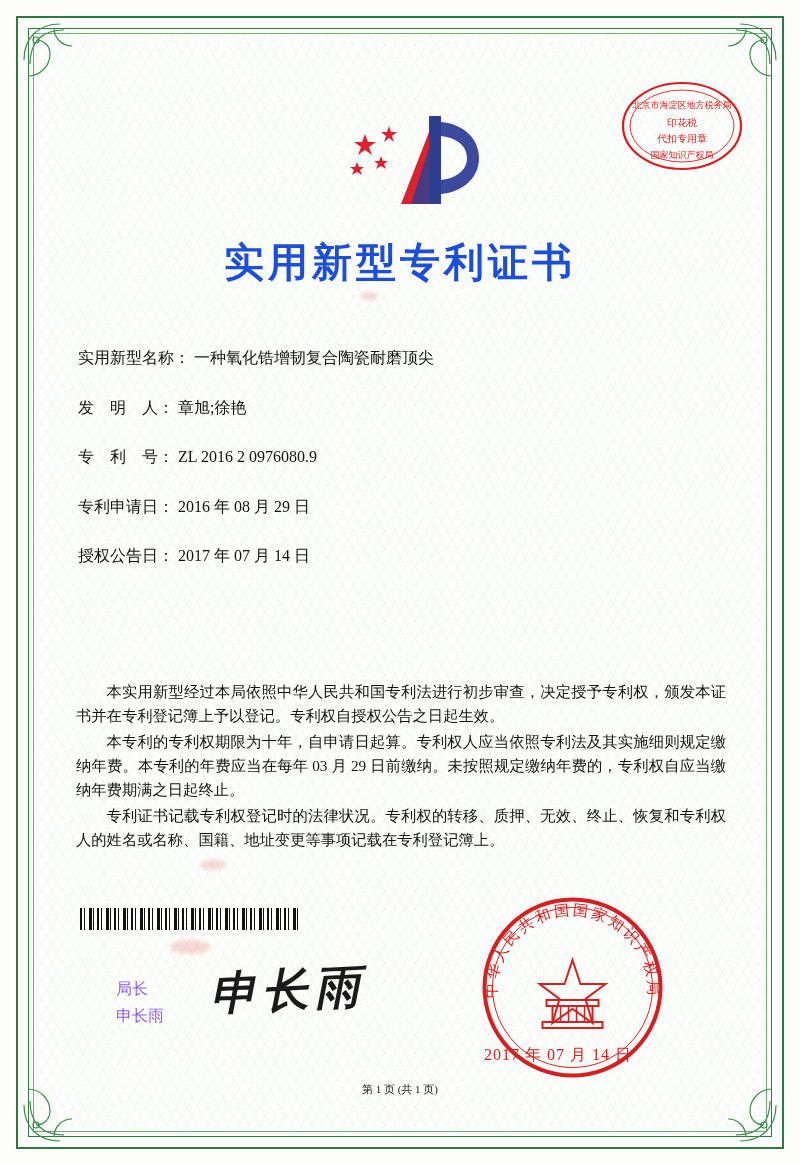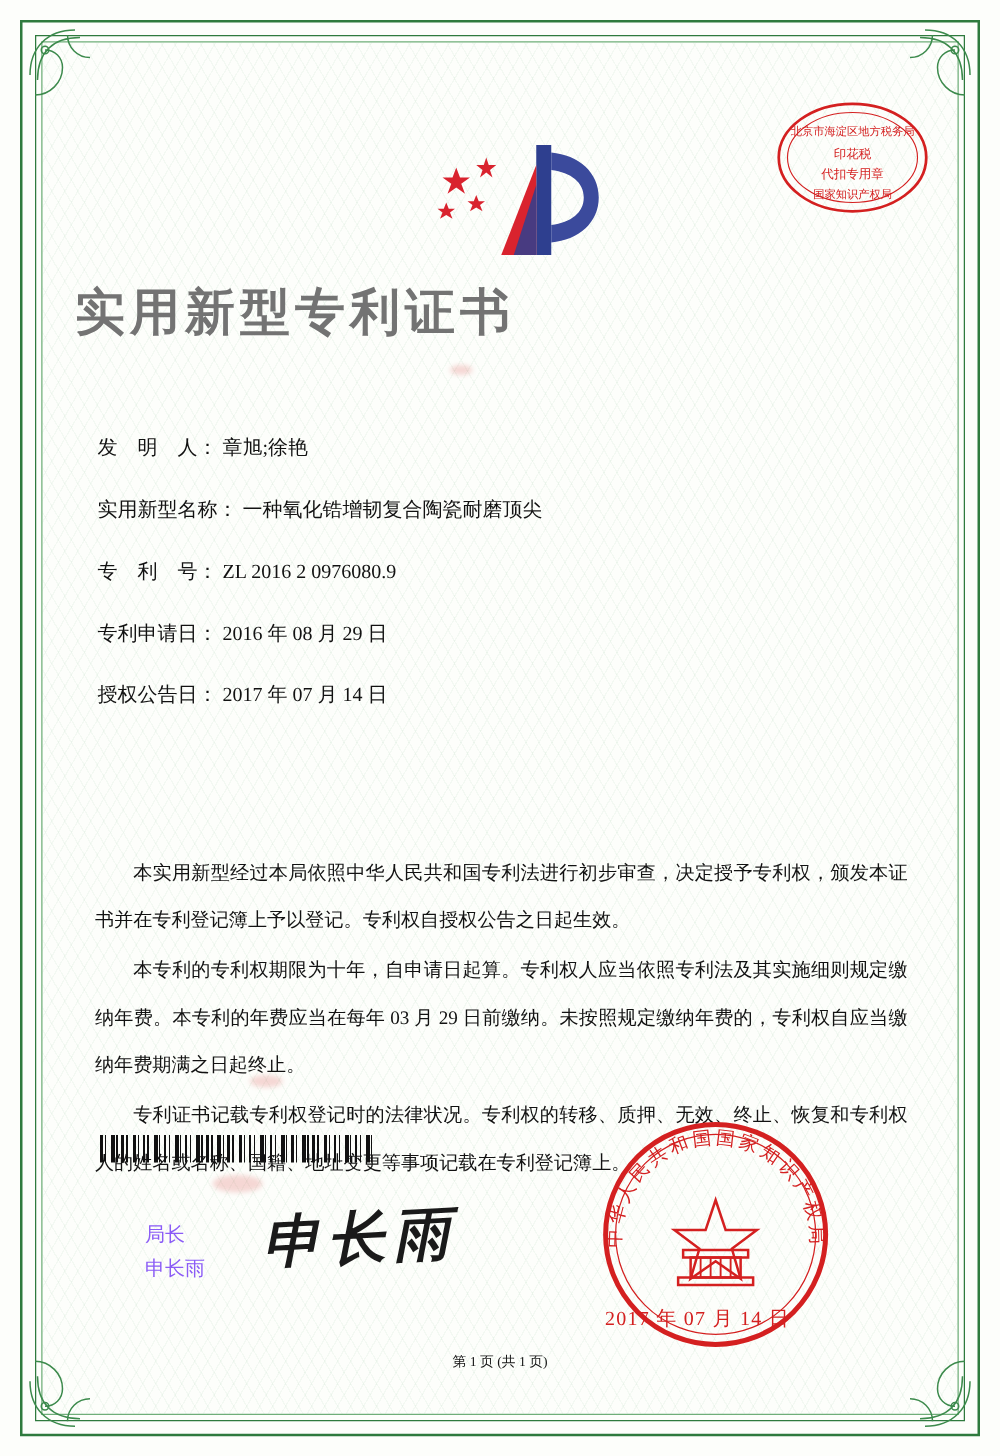--- a/index.html
+++ b/index.html
@@ -94,26 +94,27 @@
   
   .tax-stamp {
     position: absolute;
     right: -6px; top: 18px;
     width: 128px; height: 96px;
   }
   .tax-stamp svg { display:block; }
 
   .title {
     position: absolute;
-    left: 0; top: 162px;
+    left: 0; top: 175px;
     width: 680px;
+    text-align: center;
     font-size: 40px;
     font-weight: bold;
     letter-spacing: 4px;
-    color: #737373;
+    color: #1d4ed8;
     font-family: "DejaVu Serif", "Liberation Serif", serif;
   }
 
   .fields {
     position: absolute;
     left: 18px; top: 288px;
     width: 650px;
   }
   .field-row {
     display: flex;
@@ -128,21 +129,21 @@
   }
   .field-value {
     margin-left: 4px;
   }
 
   .paragraphs {
     position: absolute;
     left: 16px; top: 620px;
     width: 650px;
     font-size: 15.3px;
-    line-height: 38px;
+    line-height: 24px;
     color: #121212;
     text-align: justify;
   }
   .paragraphs p {
     margin: 0 0 2px 0;
     text-indent: 2em;
   }
 
   
   .barcode {
@@ -286,26 +287,26 @@
         <text x="64" y="48" text-anchor="middle" font-size="10" fill="#d42020" font-family="'DejaVu Serif',serif">印花税</text>
         <text x="64" y="64" text-anchor="middle" font-size="10" fill="#d42020" font-family="'DejaVu Serif',serif">代扣专用章</text>
         <text x="64" y="80" text-anchor="middle" font-size="9" fill="#d42020" font-family="'DejaVu Serif',serif">国家知识产权局</text>
       </svg>
     </div>
 
     <div class="title">实用新型专利证书</div>
 
     <div class="fields">
       <div class="field-row">
+        <span class="field-label">实用新型名称：</span>
+        <span class="field-value">一种氧化锆增韧复合陶瓷耐磨顶尖</span>
+      </div>
+      <div class="field-row">
         <span class="field-label">发　明　人：</span>
         <span class="field-value">章旭;徐艳</span>
-      </div>
-      <div class="field-row">
-        <span class="field-label">实用新型名称：</span>
-        <span class="field-value">一种氧化锆增韧复合陶瓷耐磨顶尖</span>
       </div>
       <div class="field-row">
         <span class="field-label">专　利　号：</span>
         <span class="field-value">ZL 2016 2 0976080.9</span>
       </div>
       <div class="field-row">
         <span class="field-label">专利申请日：</span>
         <span class="field-value">2016 年 08 月 29 日</span>
       </div>
       <div class="field-row">

